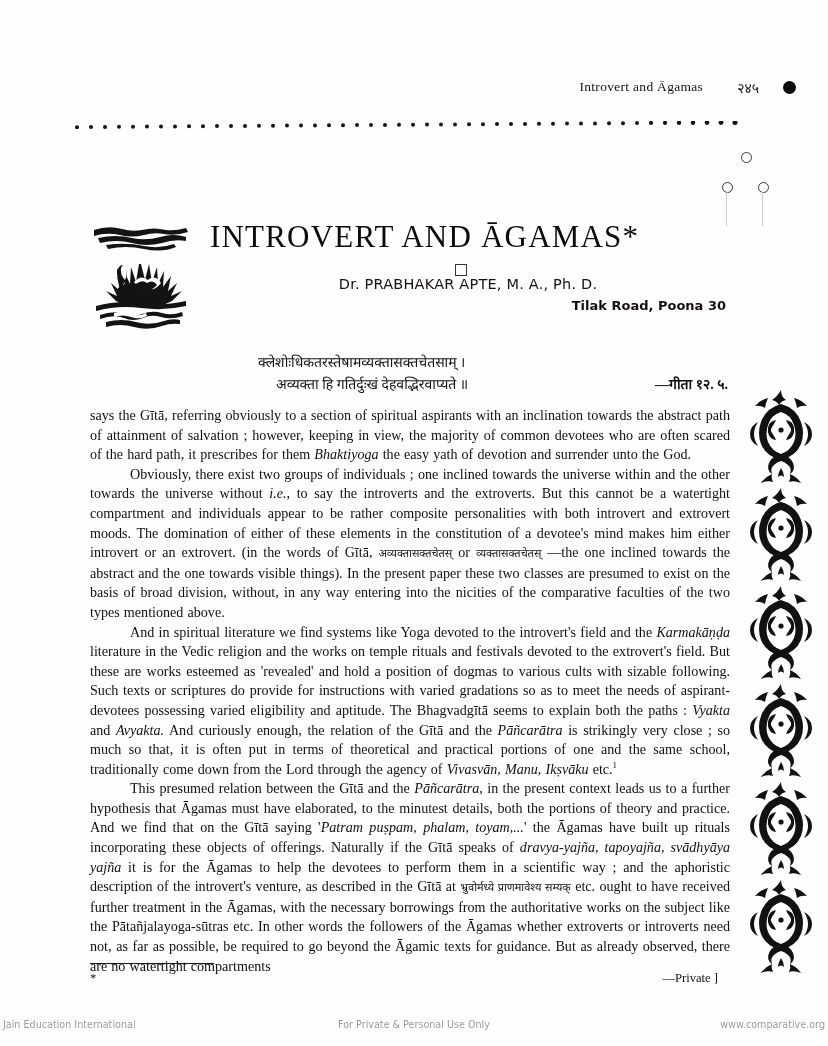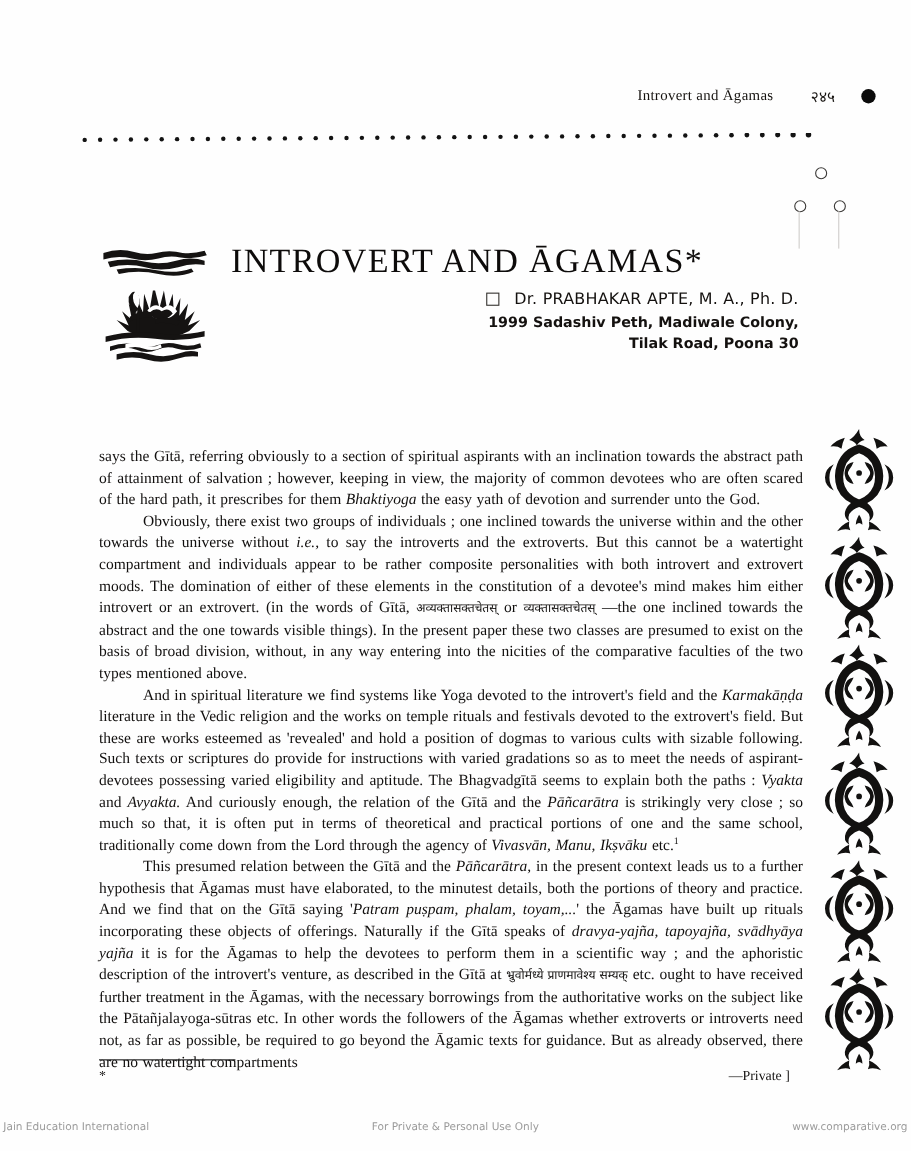--- a/index.html
+++ b/index.html
@@ -103,20 +103,21 @@
     line-height: 1.08;
     white-space: nowrap;
     color: #0d0b0a;
   }
   .byline-row {
     display: flex;
     align-items: center;
     justify-content: flex-end;
     margin-top: 11px;
     padding-right: 6px;
+    flex-direction: column;
   }
   .byline-box {
     width: 10px;
     height: 10px;
     border: 1.3px solid #35322f;
     margin-right: 14px;
     flex: none;
   }
   .byline {
     font-family: "DejaVu Sans", sans-serif;
@@ -341,26 +342,34 @@
       </g>
     </svg>
 
     <div class="title-block">
       <div class="doc-title">INTROVERT AND ĀGAMAS*</div>
       <div class="byline-row">
         <span class="byline-box"></span>
         <span class="byline">Dr. PRABHAKAR APTE, M. A., Ph. D.</span>
       </div>
       <div class="address">
-        <div>1999 Sadashiv Peth, Madiwale Colony,</div>
         <div>Tilak Road, Poona 30</div>
       </div>
     </div>
   </div>
 
+  <div class="epigraph">
+    <div class="epigraph-line">
+      <span>क्लेशोःधिकतरस्तेषामव्यक्तासक्तचेतसाम् ।</span>
+    </div>
+    <div class="epigraph-line indent-1">
+      <span>अव्यक्ता हि गतिर्दुःखं  देहवद्भिरवाप्यते ॥</span>
+      <span class="verse-ref">—गीता १२. ५.</span>
+    </div>
+  </div>
 
   <div class="body-col">
     <p>says the Gītā, referring obviously to a section of  spiritual aspirants with an inclination towards the abstract path of attainment of salvation ; however, keeping in  view,  the majority of common devotees who are often  scared of the hard path, it prescribes for them <i>Bhaktiyoga</i> the easy yath of devotion and surrender unto the God.</p>
     <p class="para-indent">Obviously, there exist two groups of individuals ; one inclined towards the universe within and the other towards the universe  without <i>i.e.</i>, to say the introverts and the extroverts. But this cannot be a watertight compartment and individuals appear to be rather composite personalities with both introvert and extrovert moods.  The domination of either of these elements in the constitution of a devotee's mind makes him either introvert or an extrovert. (in the words of Gītā, <span class="dev">अव्यक्तासक्तचेतस्</span> or <span class="dev">व्यक्तासक्तचेतस्</span> —the one inclined towards the abstract and the one towards visible things).   In the present paper these two classes are presumed to exist on the basis of broad division, without, in any way entering into the nicities of the  comparative faculties of the two types mentioned above.</p>
     <p class="para-indent">And in spiritual literature we find systems like Yoga devoted to the introvert's field  and the <i>Karmakāṇḍa</i> literature in the Vedic religion and the works on  temple  rituals  and  festivals devoted to the extrovert's field.   But these are works esteemed as 'revealed' and hold a  position of dogmas to various cults with sizable following.   Such  texts or scriptures do provide for instructions with varied gradations  so  as  to  meet  the  needs  of  aspirant-devotees possessing varied eligibility and aptitude.   The Bhagvadgītā seems to explain both the paths : <i>Vyakta</i>  and <i>Avyakta.</i>  And  curiously  enough,  the relation of the Gītā and the <i>Pāñcarātra</i> is strikingly very close ; so much so that, it is often put in terms of theoretical and practical portions of one  and the same school, traditionally come down from the Lord through the agency of <i>Vivasvān, Manu, Ikṣvāku</i> etc.<sup>1</sup></p>
     <p class="para-indent">This  presumed  relation  between  the  Gītā  and  the <i>Pāñcarātra</i>, in the present context leads us to a further hypothesis that Āgamas must have elaborated, to the minutest details, both the portions of theory and practice.  And  we  find that on the Gītā saying '<i>Patram puṣpam, phalam, toyam,...</i>' the Āgamas have built up  rituals  incorporating  these  objects  of  offerings. Naturally if the Gītā speaks of <i>dravya-yajña, tapoyajña, svādhyāya yajña</i> it is for the Āgamas to help the devotees to perform them in a scientific way ; and the aphoristic description of  the introvert's venture, as described  in  the  Gītā at <span class="dev">भ्रुवोर्मध्ये प्राणमावेश्य सम्यक्</span> etc.  ought to have received further treatment in the Āgamas, with the necessary borrowings from  the authoritative works  on  the  subject  like  the  Pātañjalayoga-sūtras etc.   In other words the followers of the Āgamas whether extroverts or introverts need not, as far as possible, be required to  go  beyond the  Āgamic texts for guidance.   But as already observed, there are no watertight compartments</p>
   </div>
 
   <div class="footnote-wrap">
     <div class="footnote-rule"></div>

